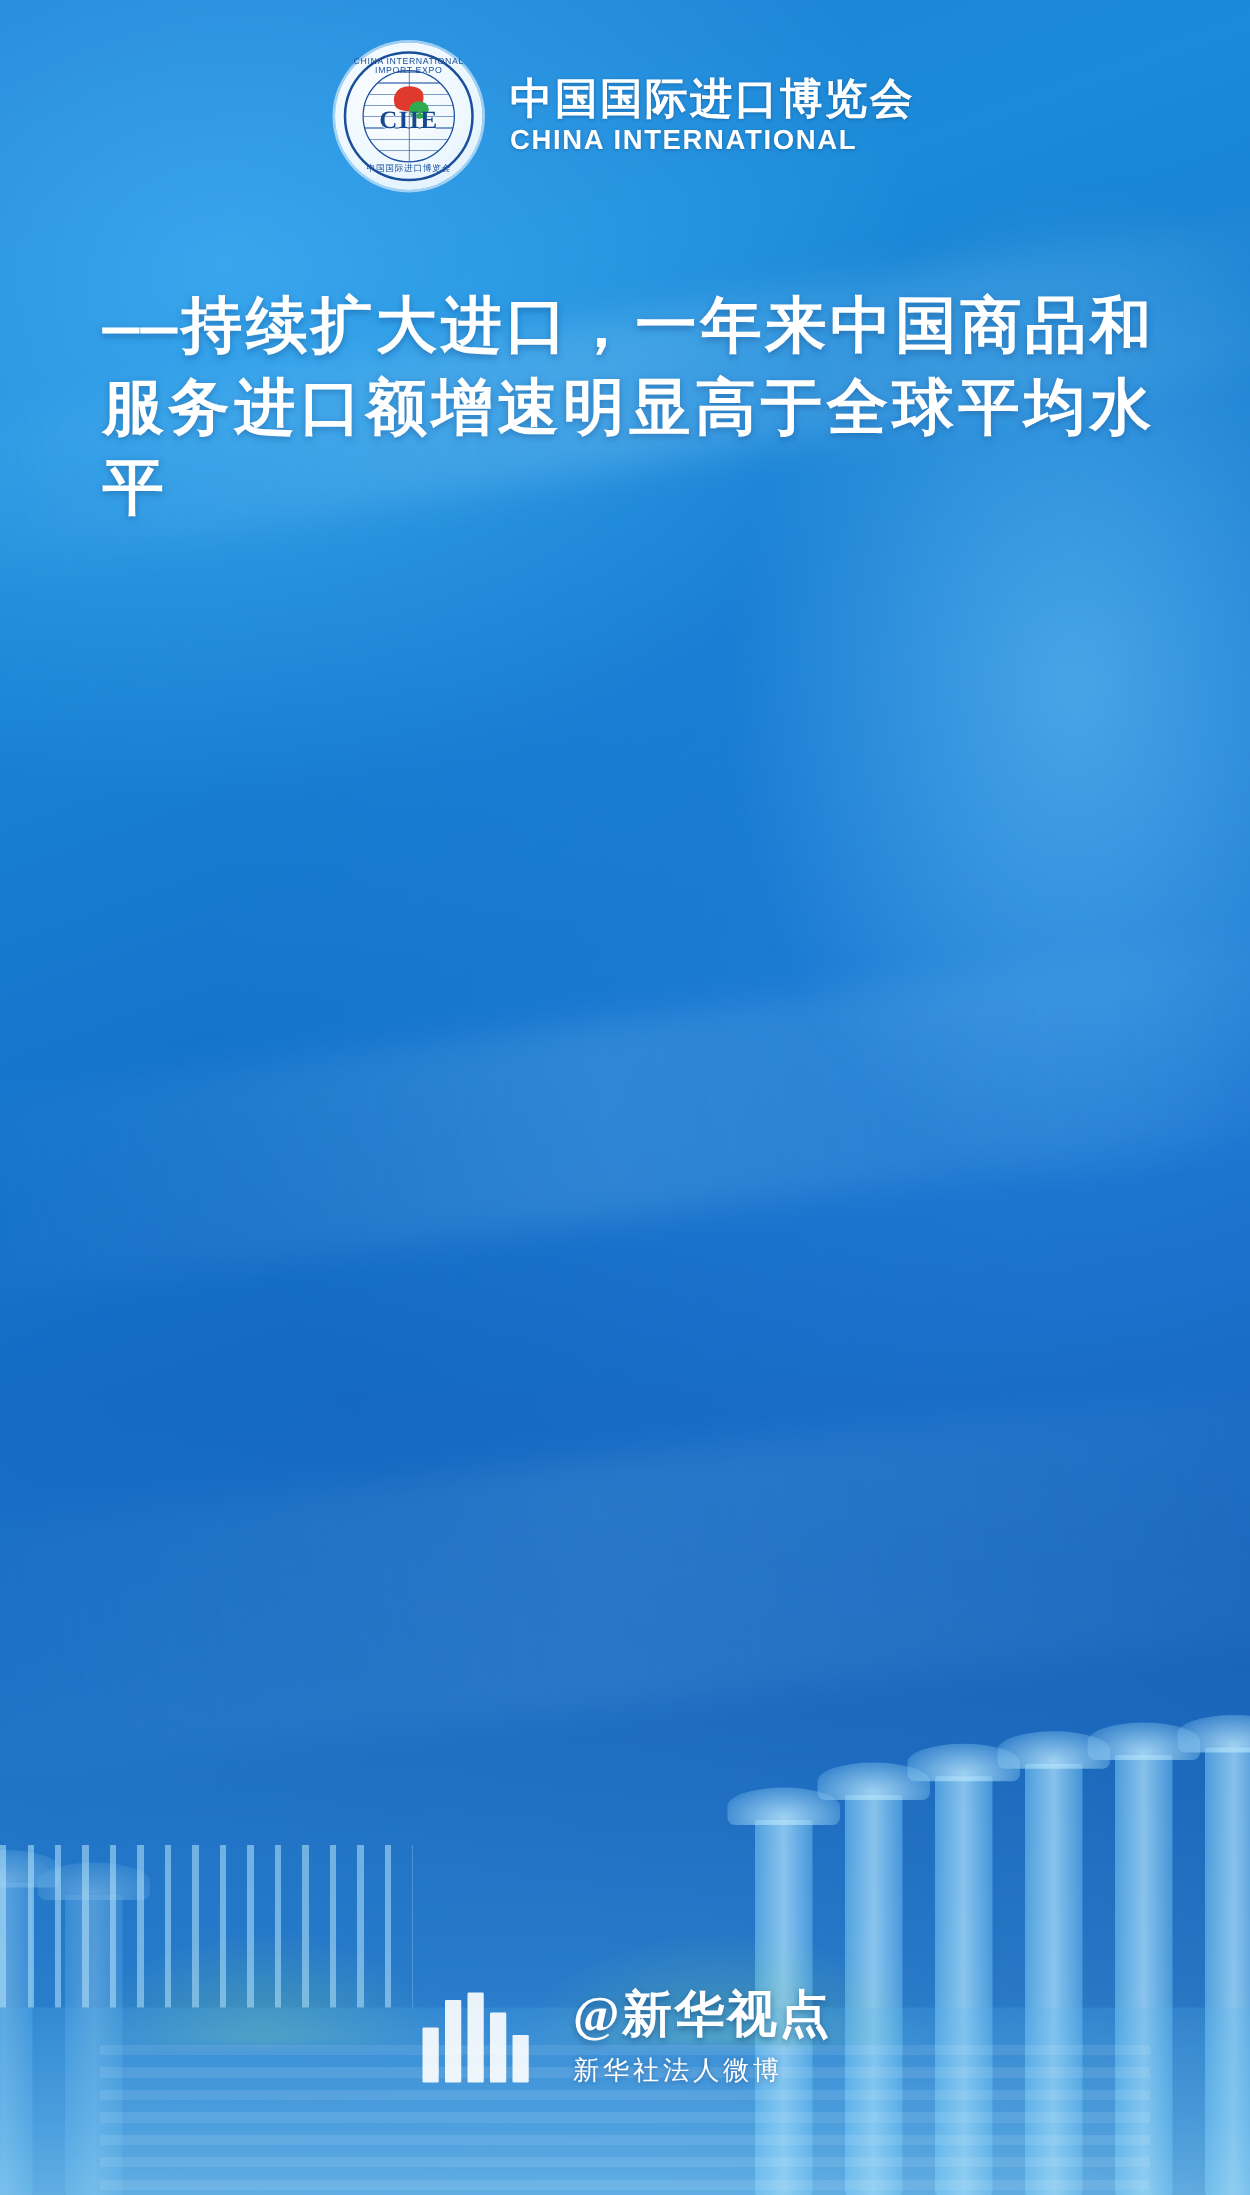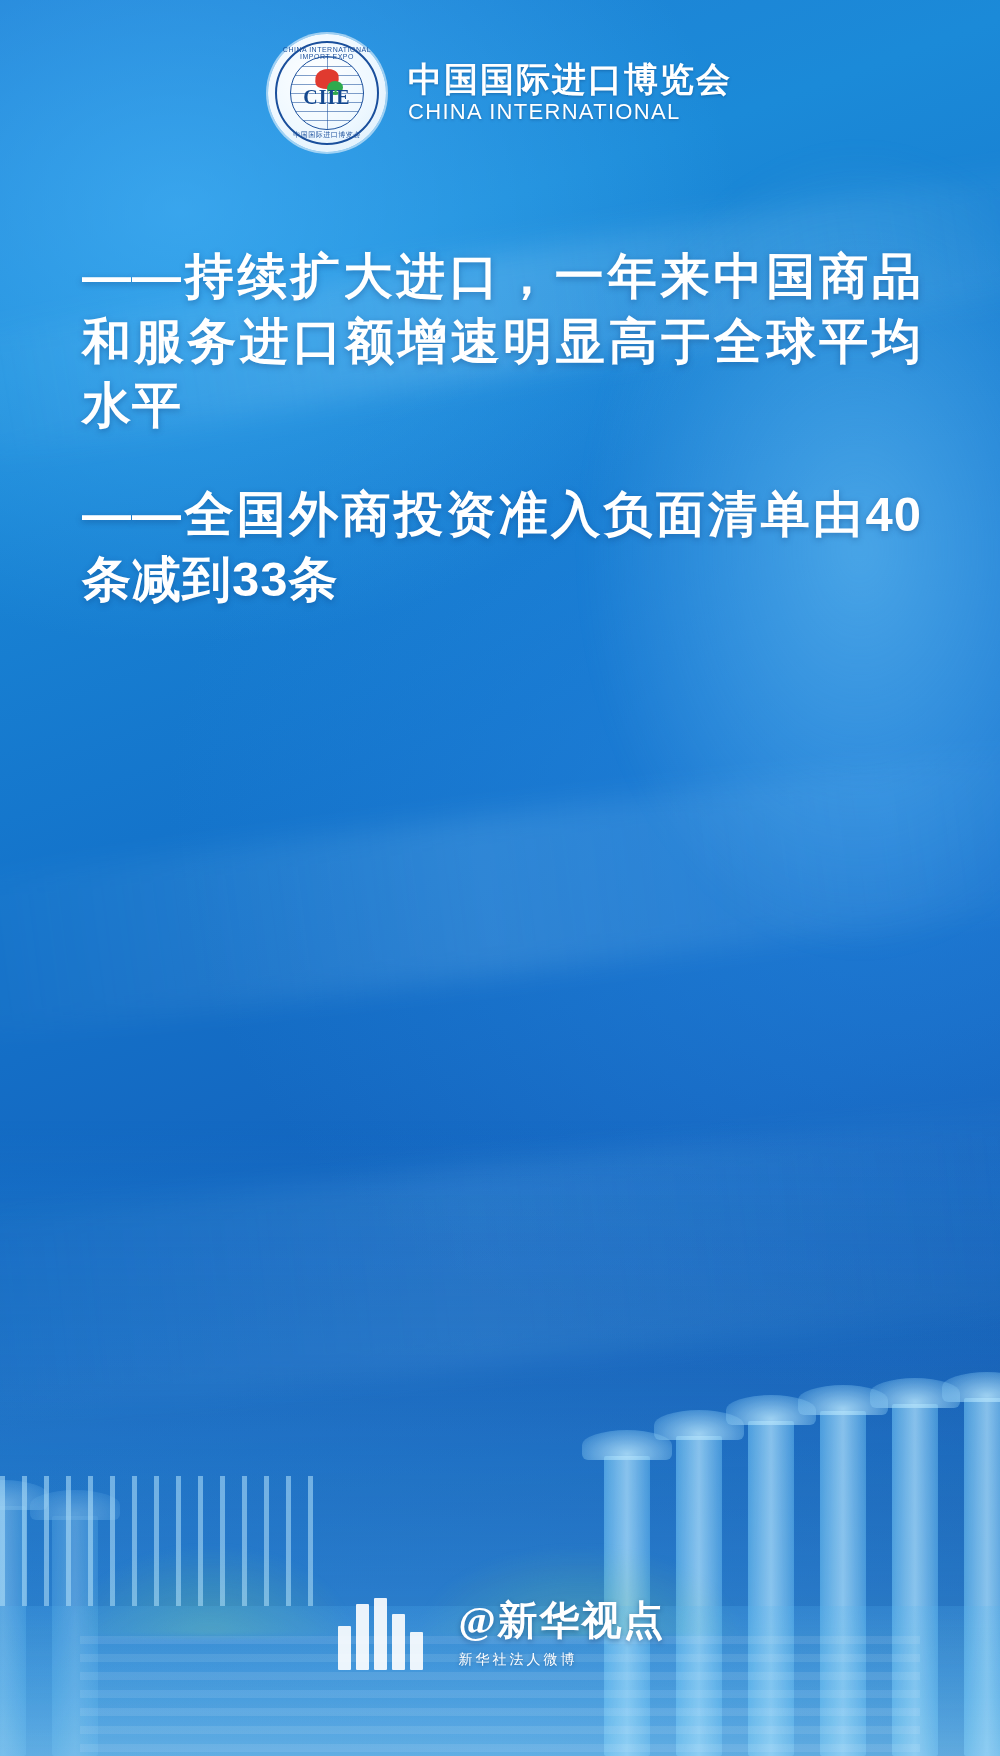--- a/index.html
+++ b/index.html
@@ -190,45 +190,45 @@
   .logo-text .cn {
     font-family: "Liberation Serif", serif;
     font-weight: 700;
     font-size: 34px;
     letter-spacing: 2px;
     line-height: 1.15;
     text-shadow: 0 1px 3px rgba(0,40,90,.35);
   }
   .logo-text .en {
     font-family: "Liberation Sans", sans-serif;
-    font-weight: 400;
+    font-weight: 700;
     font-size: 22px;
     letter-spacing: 1.3px;
     line-height: 1.22;
     margin-top: 0;
     text-shadow: 0 1px 3px rgba(0,40,90,.35);
   }
 
   
   .content {
     position: absolute;
     top: 232px;
     left: 82px;
     right: 78px;
   }
   .para {
     color: #ffffff;
-    font-family: Liberation Sans, sans-serif;
+    font-family: Liberation Mono, monospace;
     font-weight: 700;
     font-size: 49px;
     line-height: 1.32;
     letter-spacing: 1px;
     text-align: justify;
     text-justify: inter-ideograph;
-    margin: 12px 0 44px 0;
+    margin: 0 0 44px 0;
     text-shadow: 0 2px 6px rgba(8,50,110,0.35);
   }
   .para:last-child { margin-bottom: 0; }
 
   
   .footer {
     position: absolute;
     left: 0; right: 0;
     bottom: 86px;
     display: flex;
@@ -252,21 +252,21 @@
   .footer-text .name {
     font-family: "Liberation Serif", serif;
     font-weight: 700;
     font-size: 40px;
     letter-spacing: 2px;
     line-height: 1.1;
     text-shadow: 0 2px 5px rgba(0,40,90,.4);
   }
   .footer-text .sub {
     font-family: "Liberation Serif", serif;
-    font-size: 14px;
+    font-size: 21px;
     letter-spacing: 3px;
     margin-top: 8px;
     text-shadow: 0 1px 4px rgba(0,40,90,.4);
   }
 </style>
 </head>
 <body>
 
 <div class="poster">
 
@@ -310,21 +310,20 @@
       <div class="arc-bottom">中国国际进口博览会</div>
     </div>
     <div class="logo-text">
       <div class="cn">中国国际进口博览会</div>
       <div class="en">CHINA INTERNATIONAL</div>
     </div>
   </div>
 
   <div class="content">
     <p class="para">——持续扩大进口，一年来中国商品和服务进口额增速明显高于全球平均水平</p>
-    <p class="para">——全国外商投资准入负面清单由40条减到33条</p>
   </div>
 
   <div class="footer">
     <div class="footer-mark">
       <div class="bar" style="left:4px;  height:44px;"></div>
       <div class="bar" style="left:22px; height:66px;"></div>
       <div class="bar" style="left:40px; height:72px;"></div>
       <div class="bar" style="left:58px; height:56px;"></div>
       <div class="bar" style="left:76px; height:38px;"></div>
     </div>

